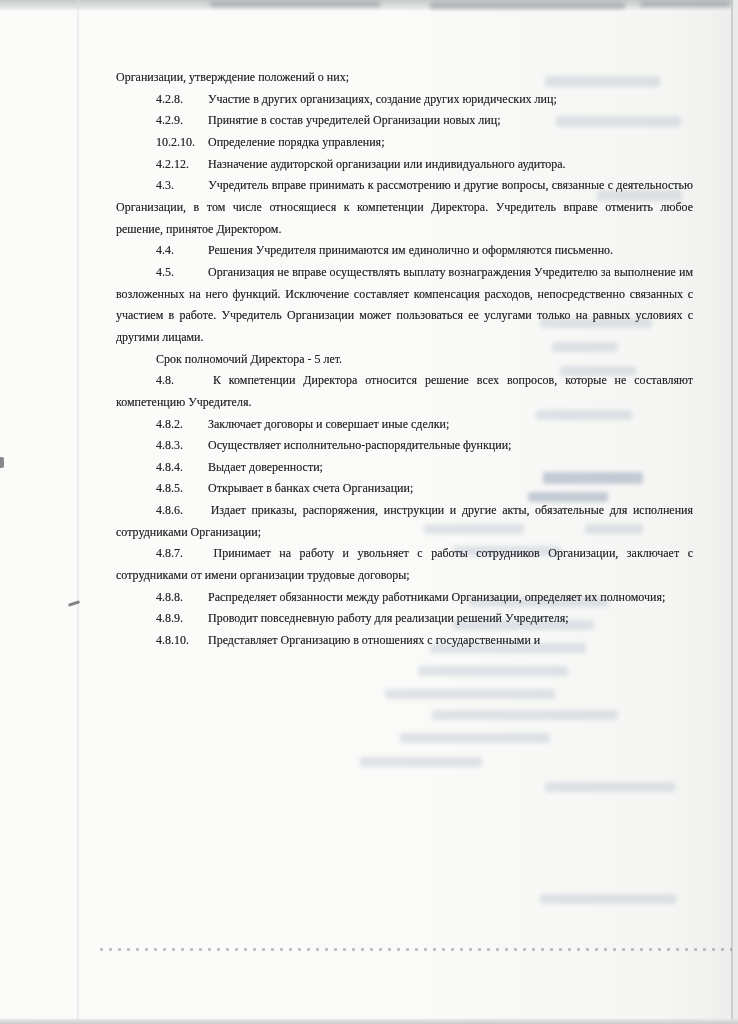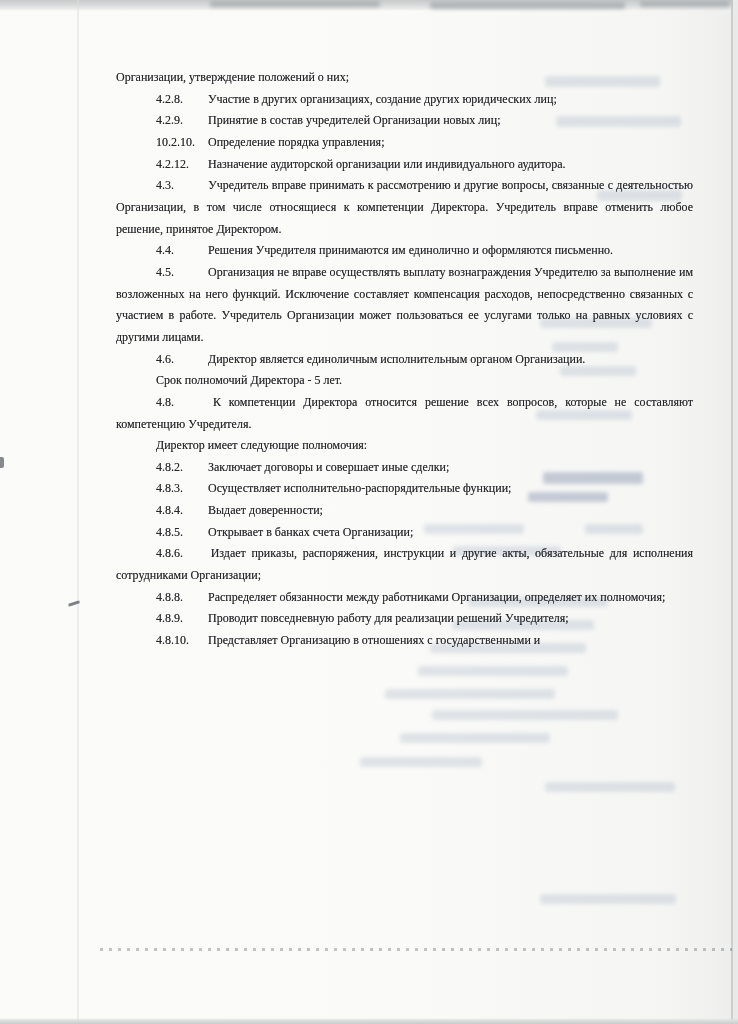--- a/index.html
+++ b/index.html
@@ -107,27 +107,26 @@
 
   <div class="doc" id="doc-body">
       <p class="no-indent">Организации, утверждение положений о них;</p>
       <p><span class="num">4.2.8.</span> Участие в других организациях, создание других юридических лиц;</p>
       <p><span class="num">4.2.9.</span> Принятие в состав учредителей Организации новых лиц;</p>
       <p><span class="num">10.2.10.</span> Определение порядка управления;</p>
       <p><span class="num">4.2.12.</span> Назначение аудиторской организации или индивидуального аудитора.</p>
       <p><span class="num">4.3.</span> Учредитель вправе принимать к рассмотрению и другие вопросы, связанные с деятельностью Организации, в том числе относящиеся к компетенции Директора. Учредитель вправе отменить любое решение, принятое Директором.</p>
       <p><span class="num">4.4.</span> Решения Учредителя принимаются им единолично и оформляются письменно.</p>
       <p><span class="num">4.5.</span> Организация не вправе осуществлять выплату вознаграждения Учредителю за выполнение им возложенных на него функций. Исключение составляет компенсация расходов, непосредственно связанных с участием в работе. Учредитель Организации может пользоваться ее услугами только на равных условиях с другими лицами.</p>
-      <p><span class="num">4.6.</span> Директор является единоличным исполнительным органом Организации.</p>
       <p>Срок полномочий Директора - 5 лет.</p>
       <p><span class="num">4.8.</span> К компетенции Директора относится решение всех вопросов, которые не составляют компетенцию Учредителя.</p>
-      <p>Директор имеет следующие полномочия:</p>
       <p><span class="num">4.8.2.</span> Заключает договоры и совершает иные сделки;</p>
       <p><span class="num">4.8.3.</span> Осуществляет исполнительно-распорядительные функции;</p>
       <p><span class="num">4.8.4.</span> Выдает доверенности;</p>
       <p><span class="num">4.8.5.</span> Открывает в банках счета Организации;</p>
       <p><span class="num">4.8.6.</span> Издает приказы, распоряжения, инструкции и другие акты, обязательные для исполнения сотрудниками Организации;</p>
+      <p><span class="num">4.8.7.</span> Принимает на работу и увольняет с работы сотрудников Организации, заключает с сотрудниками от имени организации трудовые договоры;</p>
       <p><span class="num">4.8.8.</span> Распределяет обязанности между работниками Организации, определяет их полномочия;</p>
       <p><span class="num">4.8.9.</span> Проводит повседневную работу для реализации решений Учредителя;</p>
       <p><span class="num">4.8.10.</span> Представляет Организацию в отношениях с государственными и</p>
     </div>
 
 </div>
 
 </body></html>

